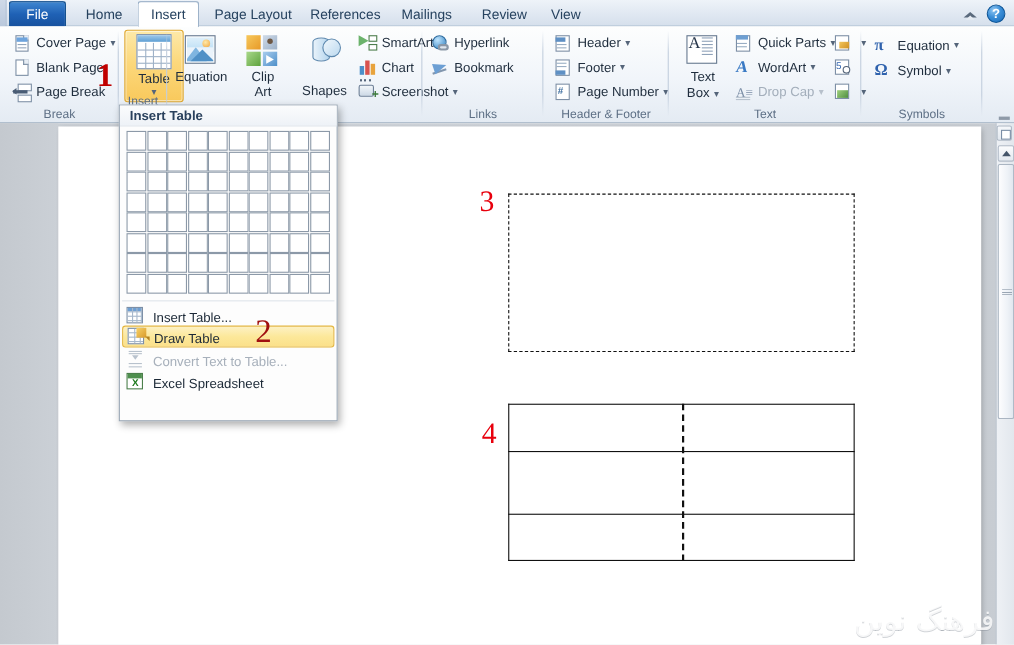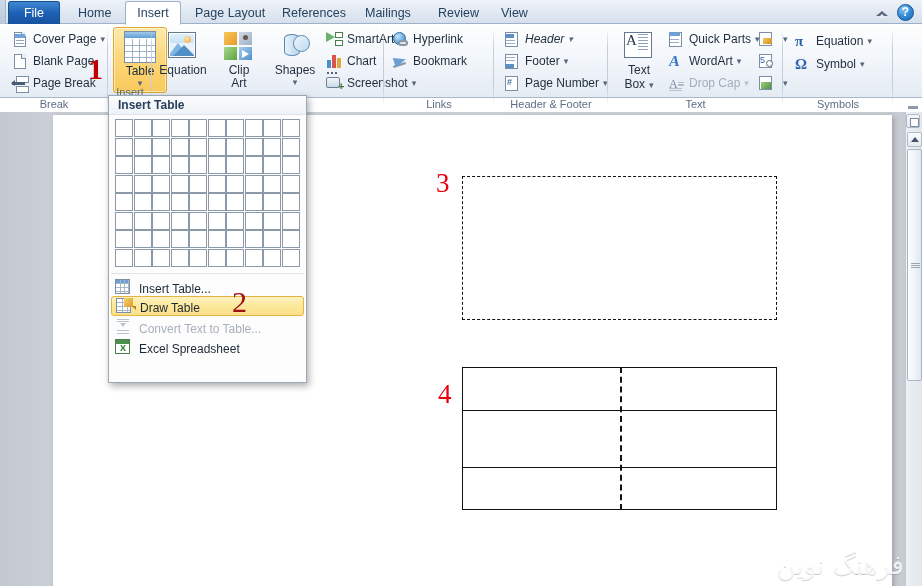--- a/index.html
+++ b/index.html
@@ -68,21 +68,21 @@
   .help-btn {
     width:17px;height:17px;border-radius:50%;
     background: radial-gradient(circle at 35% 28%, #8fc6f2 0%, #3b8fd8 45%, #1668b8 100%);
     border:1px solid #0e5596;
     color:#fff;font-weight:bold;font-size:12px;line-height:15px;text-align:center;
     cursor:default;
   }
 
   
   .ribbon {
-    position: absolute; left: 0; top: 24px; width: 922px; height: 74px;
+    position: absolute; left: 0; top: 24px; width: 922px; height: 88px;
     background: linear-gradient(180deg,#fdfefe 0%, #f1f5fa 55%, #e4ebf3 100%);
     border-bottom: 1px solid #a9b8c9;
   }
   .grp { position: absolute; top: 0; height: 87px; }
   .grp-sep {
     position: absolute; top: 4px; width: 1px; height: 78px;
     background: linear-gradient(180deg,rgba(180,193,209,0) 0%, #c2cedd 25%, #c2cedd 75%, rgba(180,193,209,0) 100%);
   }
   .grp-label {
     position: absolute; bottom: 1px; width: 100%;
@@ -446,21 +446,21 @@
             <span class="clip-q b"></span>
             <span class="clip-q c"></span>
             <span class="clip-q d"></span>
         </span>
         <span class="blbl">
           <span>Clip</span><br>
           <span>Art</span>
         </span>
       </div>
 
-      <div class="bigbtn" style="left:116px;top:3px;">
+      <div class="bigbtn" style="left:116px;top:3px;gap:12px;">
         <span class="bico">
           <span class="shape-cyl"></span>
             <span class="shape-circ"></span>
         </span>
         <span class="blbl">Shapes</span>
         <span class="bcaret">▾</span>
       </div>
 
       <div class="smallitem" style="left:172px;top:5px;width:58px;">
         <span class="ico">
@@ -507,21 +507,21 @@
           <span class="bm-stick"></span>
             <span class="bm-flag"></span>
         </span>
         <span class="lbl">Bookmark</span>
       </div>
       <div class="grp-label">Links</div>
       <div class="grp-sep" style="left:109px;"></div>
     </div>
 
     <div class="grp" style="left:494px;width:114px;">
-      <div class="smallitem" style="left:8px;top:5px;width:100px;font-style:italic;">
+      <div class="smallitem" style="left:8px;top:5px;width:100px;">
         <span class="ico">
           <span class="hf-ico"></span>
           <span class="hf-band" style="top:3px;"></span>
           <span class="hf-txt" style="top:9px;"></span>
             <span class="hf-txt" style="top:12px;"></span>
         </span>
         <span class="lbl">Header</span>
         <span class="caret">▾</span>
       </div>
       <div class="smallitem" style="left:8px;top:27px;width:100px;">

